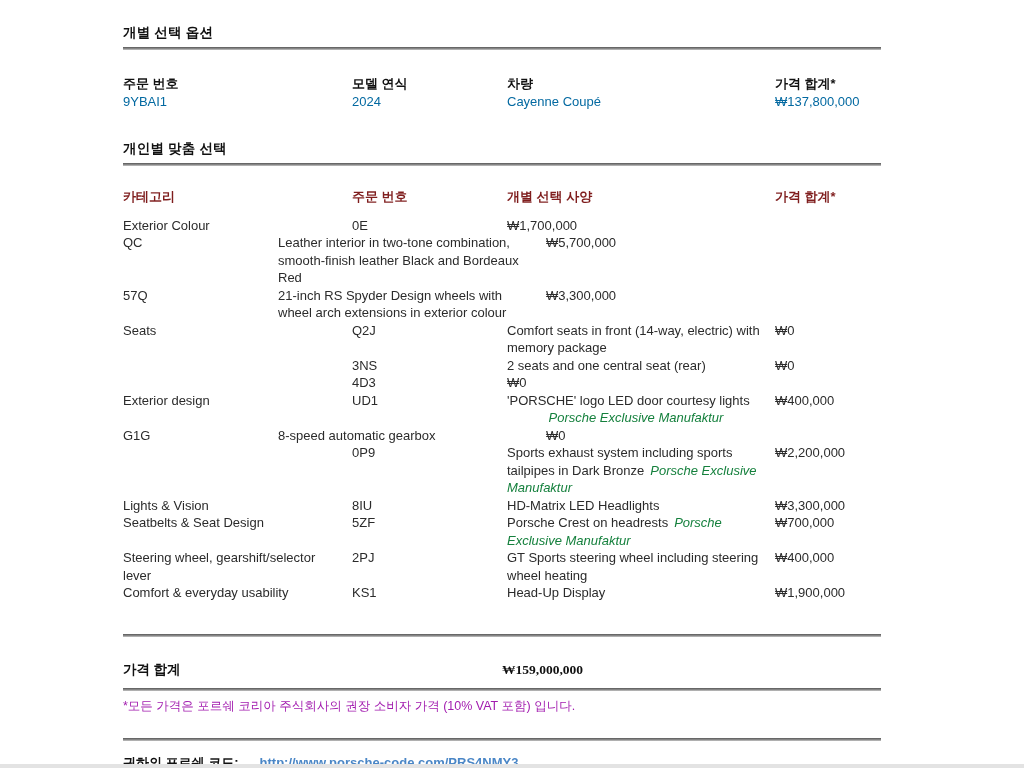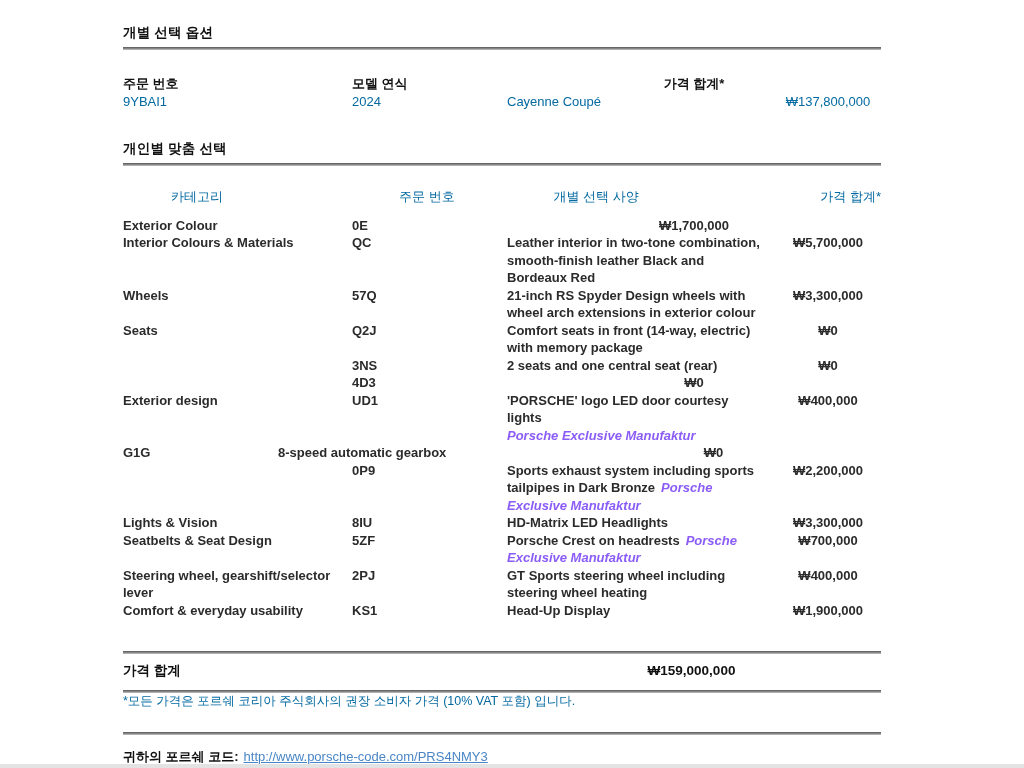--- a/index.html
+++ b/index.html
@@ -36,54 +36,58 @@
     background:linear-gradient(180deg,#585858 0%,#8a8a8a 55%,#c6c6c6 100%);
   }
   .rule.mt-big { margin-top:32px; }
   .rule.mt-med { margin-top:10px; }
   .rule.mt-foot { margin-top:22px; }
 
   .flex-row { display:flex; align-items:flex-start; }
   .col-cat  { width:229px; padding-right:12px; box-sizing:border-box; }
   .col-code { width:155px; padding-right:10px; box-sizing:border-box; }
   .col-desc { width:268px; padding-right:10px; box-sizing:border-box; }
-  .col-price{ flex:1; text-align:center; white-space:nowrap; }
+  .col-price{ flex:1; text-align:left; white-space:nowrap; }
 
   .info-header { margin-top:25px; font-weight:bold; color:#111111; }
   .info-values { color:#0369a1; }
 
-  .table-header { margin-top:22px; font-weight:normal; color:#0369a1;margin-left:48px; }
+  .table-header { margin-top:22px; font-weight:bold; color:#7f1d1d; }
   .table-body { margin-top:11px; }
-  .opt-row { margin:0;font-weight:bold; }
+  .opt-row { margin:0; }
 
   .manufaktur {
     font-style:italic;
-    color:#8b5cf6;
+    color:#15803d;
+    text-align:center;
   }
   .manufaktur.inline { margin-left:6px; }
 
   .total-row {
-    margin-top:8px;
+    margin-top:24px;
     font-size:13.5px;
     font-weight:bold;
     color:#111111;
+    font-family:Liberation Serif, serif;
   }
   .footnote {
+    margin-top:7px;
     font-size:12.5px;
-    color:#0369a1;
+    color:#a21caf;
   }
   .footer-line {
     margin-top:13px;
     font-size:13px;
   }
   .footer-label { font-weight:bold; color:#111111;text-align:right; }
   .porsche-link {
     color:#4a86c6;
     text-decoration:underline;
-    margin-left:5px;
+    margin-left:21px;
+    font-weight:bold;
   }
   .bottom-strip {
     position:absolute;
     left:0; bottom:0;
     width:1024px; height:4px;
     background:#e3e3e3;
   }
   .title2 { margin-top:32px; }
 </style>
 </head>
@@ -91,20 +95,21 @@
 
 <div class="page">
   <div class="content">
 
     <div class="section-title">개별 선택 옵션</div>
     <div class="rule"></div>
 
     <div class="flex-row info-header">
       <div class="col-cat">주문 번호</div>
       <div class="col-code">모델 연식</div>
+      <div class="col-desc">차량</div>
       <div class="col-price">가격 합계*</div>
     </div>
     <div class="flex-row info-values">
       <div class="col-cat">9YBAI1</div>
       <div class="col-code">2024</div>
       <div class="col-desc">Cayenne Coupé</div>
       <div class="col-price">₩137,800,000</div>
     </div>
 
     <div class="section-title title2">개인별 맞춤 선택</div>
@@ -118,30 +123,28 @@
     </div>
 
     <div class="table-body">
       <div class="flex-row opt-row">
         <div class="col-cat">Exterior Colour</div>
         <div class="col-code">0E</div>
         <div class="col-price">₩1,700,000</div>
       </div>
 
       <div class="flex-row opt-row">
-        <div class="col-cat">Interior Colours &amp; Materials</div>
         <div class="col-code">QC</div>
         <div class="col-desc">
           <span>Leather interior in two-tone combination, smooth-finish leather Black and Bordeaux Red</span>
         </div>
         <div class="col-price">₩5,700,000</div>
       </div>
 
       <div class="flex-row opt-row">
-        <div class="col-cat">Wheels</div>
         <div class="col-code">57Q</div>
         <div class="col-desc">
           <span>21-inch RS Spyder Design wheels with wheel arch extensions in exterior colour</span>
         </div>
         <div class="col-price">₩3,300,000</div>
       </div>
 
       <div class="flex-row opt-row">
         <div class="col-cat">Seats</div>
         <div class="col-code">Q2J</div>

